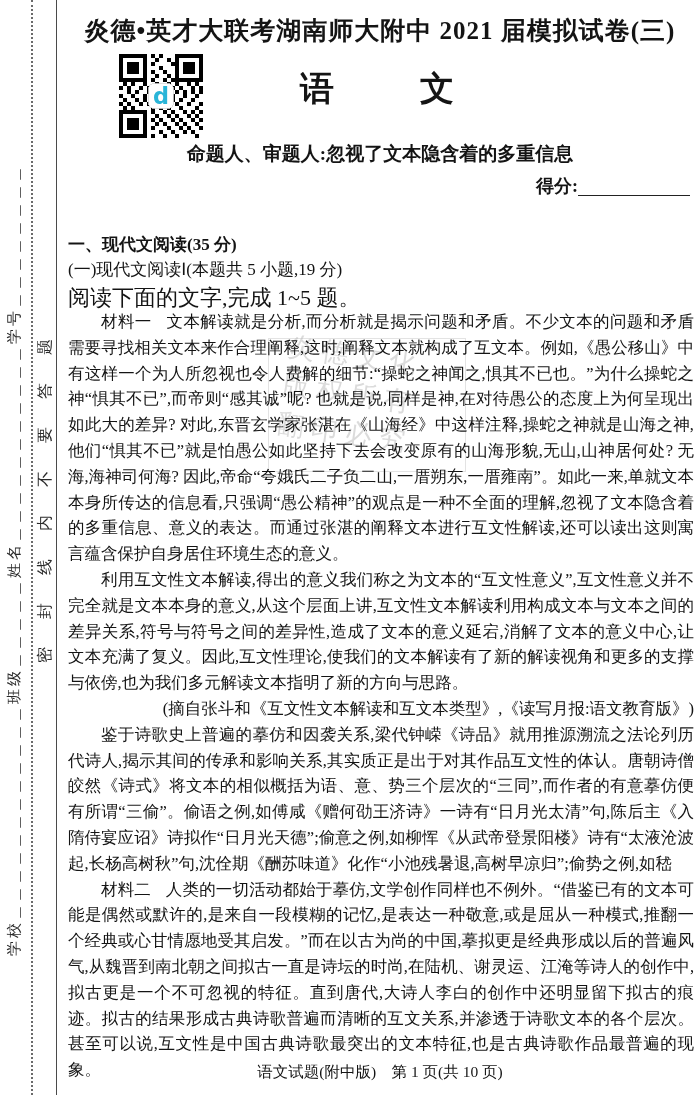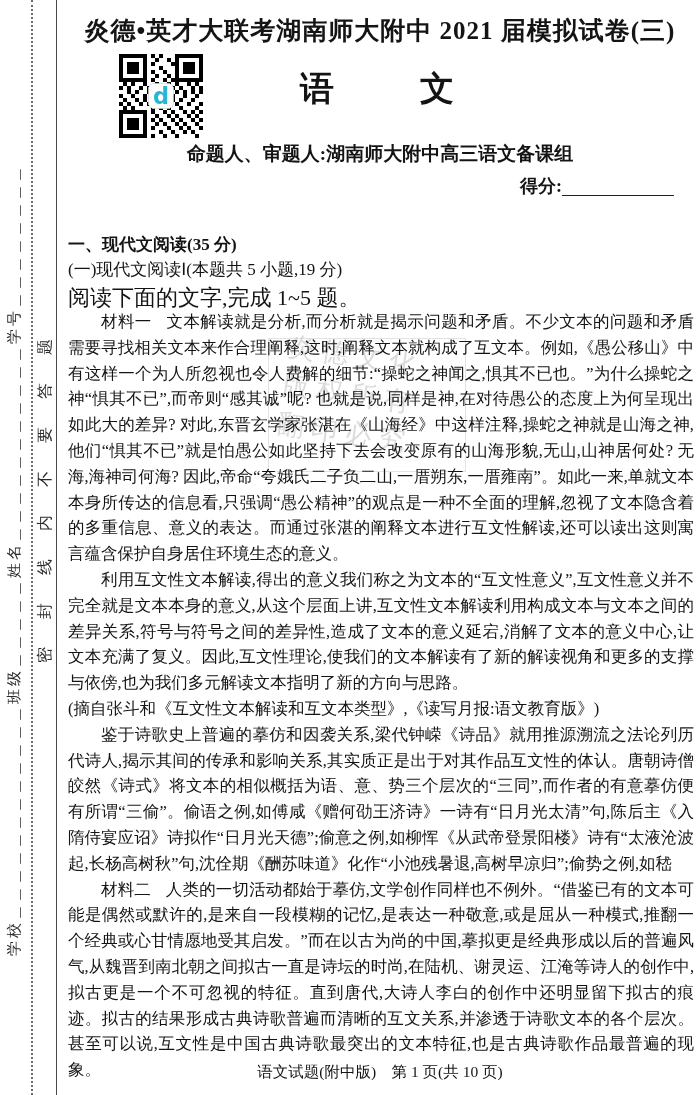--- a/index.html
+++ b/index.html
@@ -24,29 +24,29 @@
   }
   
   .content{position:absolute;left:66px;top:0;width:628px;height:1095px;}
   .exam-series{position:absolute;top:14px;left:0;width:100%;text-align:center;
     font-size:25px;font-weight:bold;letter-spacing:1px;white-space:nowrap;}
   .qr{position:absolute;left:48px;top:54px;width:94px;height:84px;}
   .subject-title{position:absolute;top:66px;left:0;width:100%;text-align:center;
     font-size:34px;font-weight:bold;letter-spacing:6px;}
   .setters{position:absolute;top:141px;left:0;width:100%;text-align:center;
     font-size:19px;font-weight:bold;}
-  .score-row{position:absolute;top:174px;right:20px;font-size:18px;font-weight:bold;}
+  .score-row{position:absolute;top:174px;right:4px;font-size:18px;font-weight:bold;}
   .score-blank{display:inline-block;width:112px;border-bottom:1.5px solid #222;height:20px;vertical-align:-4px;}
   .instructions{position:absolute;top:202px;left:0;width:100%;text-align:center;font-size:17px;}
   .section-heading{position:absolute;top:233px;left:2px;font-size:17px;font-weight:bold;}
   .subsection-heading{position:absolute;top:258px;left:2px;font-size:17px;font-family:Liberation Serif, serif;}
   .task-line{position:absolute;top:283px;left:2px;font-size:22px;}
   .passage{position:absolute;top:309px;left:2px;width:626px;}
   .passage p{margin:0;font-size:16.5px;line-height:25.8px;text-align:justify;text-indent:2em;}
-  .passage p.attribution{text-align:left;text-indent:0;}
+  .passage p.attribution{text-align:right;text-indent:0;}
   .p-label{font-weight:normal;margin-right:0.9em;}
   .p-label:empty{display:none;margin:0;}
   .footer{position:absolute;top:1062px;left:0;width:100%;text-align:center;font-size:15.5px;}
   
   .watermark{position:absolute;left:282px;top:336px;transform:rotate(8deg);
     color:#b9b9b9;opacity:.5;font-size:27px;letter-spacing:7px;line-height:39px;
     text-align:center;pointer-events:none;}
   .watermark-box{position:absolute;left:268px;top:338px;width:196px;height:132px;
     border:1px solid rgba(175,175,175,.35);pointer-events:none;}
 </style>
@@ -94,21 +94,21 @@
                M9 17h1v1H9zM11 17h1v1h-1zM14 17h1v1h-1zM16 17h1v1h-1zM19 17h1v1h-1z
                M8 18h1v1H8zM12 18h1v1h-1zM15 18h1v1h-1zM17 18h1v1h-1zM20 18h1v1h-1z
                M10 19h1v1h-1zM13 19h1v1h-1zM16 19h1v1h-1zM18 19h1v1h-1z
                M8 20h1v1H8zM11 20h1v1h-1zM14 20h1v1h-1zM19 20h1v1h-1z"></path>
     </g>
     <rect x="7.4" y="7.4" width="6.2" height="6.2" rx="1.3" fill="#ffffff" stroke="#d8d8d8" stroke-width="0.2"></rect>
     <text x="10.5" y="12.4" text-anchor="middle" font-size="5.6" font-weight="bold" font-family="DejaVu Sans, sans-serif" fill="#29b5d8">d</text>
   </svg>
 
   <div class="subject-title">语　　文</div>
-  <div class="setters">命题人、审题人:湖南师大附中高三语文备课组</div>
+  <div class="setters">命题人、审题人:忽视了文本隐含着的多重信息</div>
 
   <div class="score-row">
     <span>得分:</span><span class="score-blank"></span>
   </div>
 
 
   <div class="section-heading">一、现代文阅读(35 分)</div>
   <div class="subsection-heading">(一)现代文阅读Ⅰ(本题共 5 小题,19 分)</div>
   <div class="task-line">阅读下面的文字,完成 1~5 题。</div>
 

